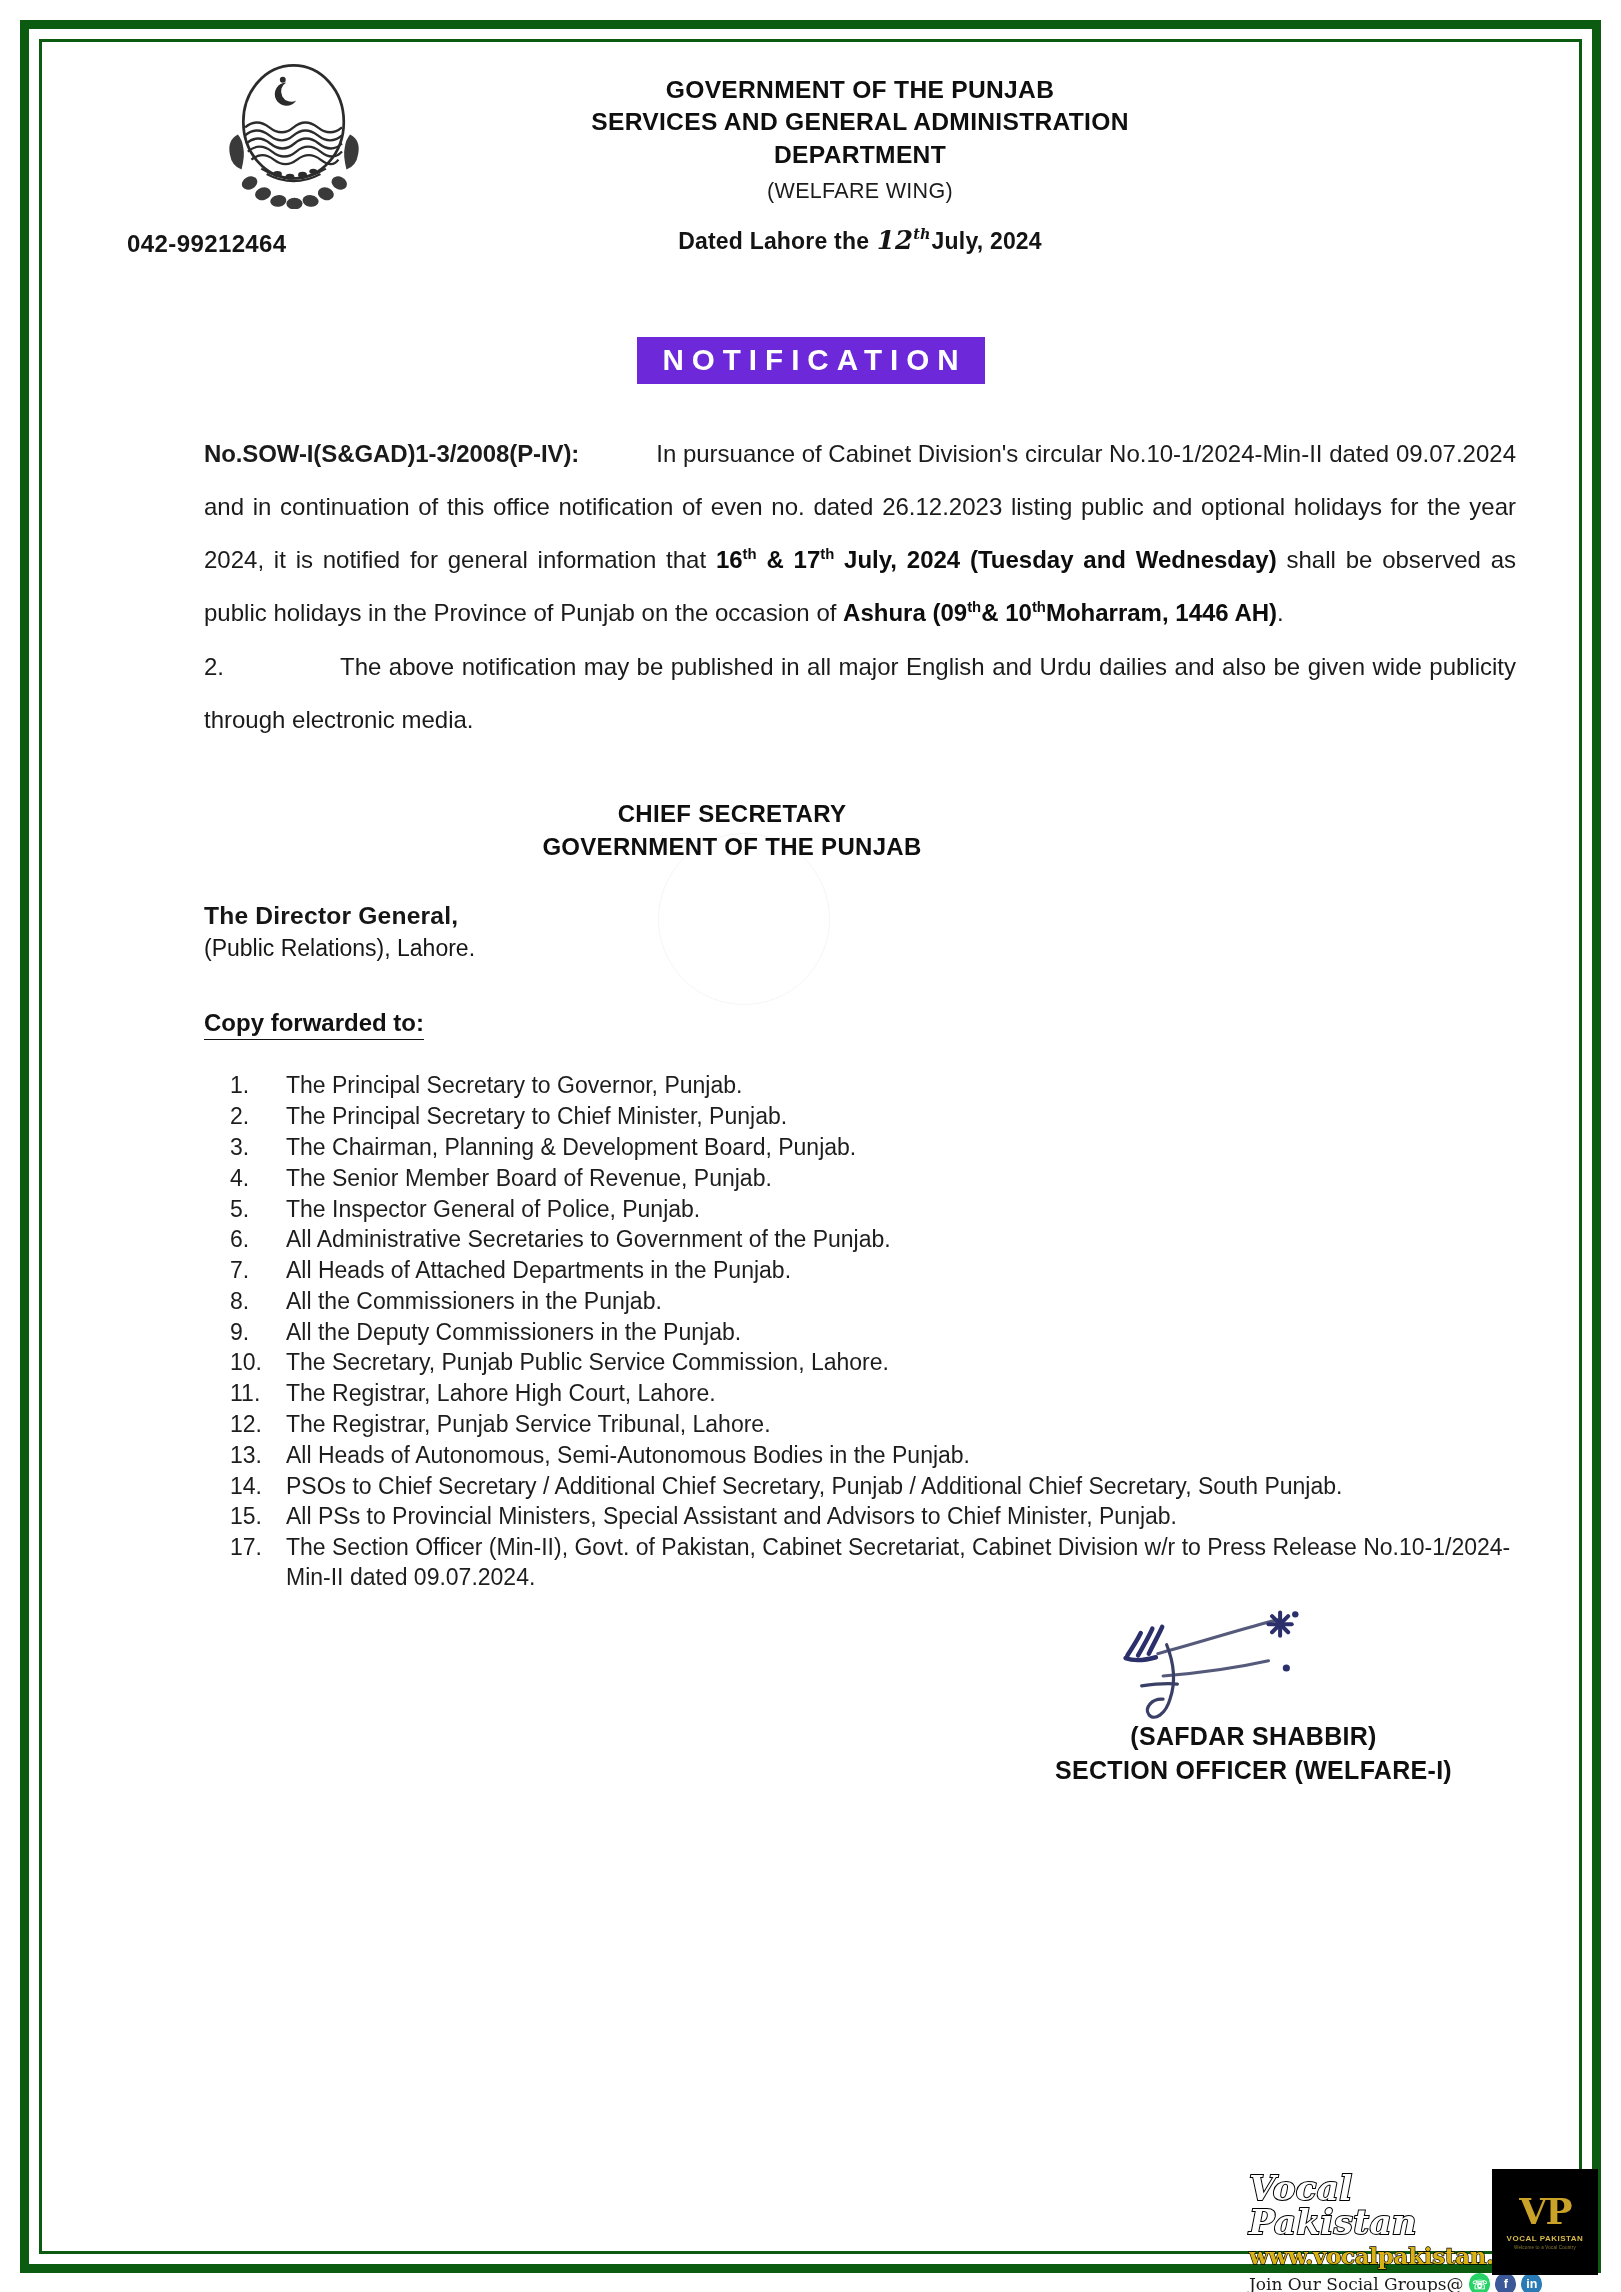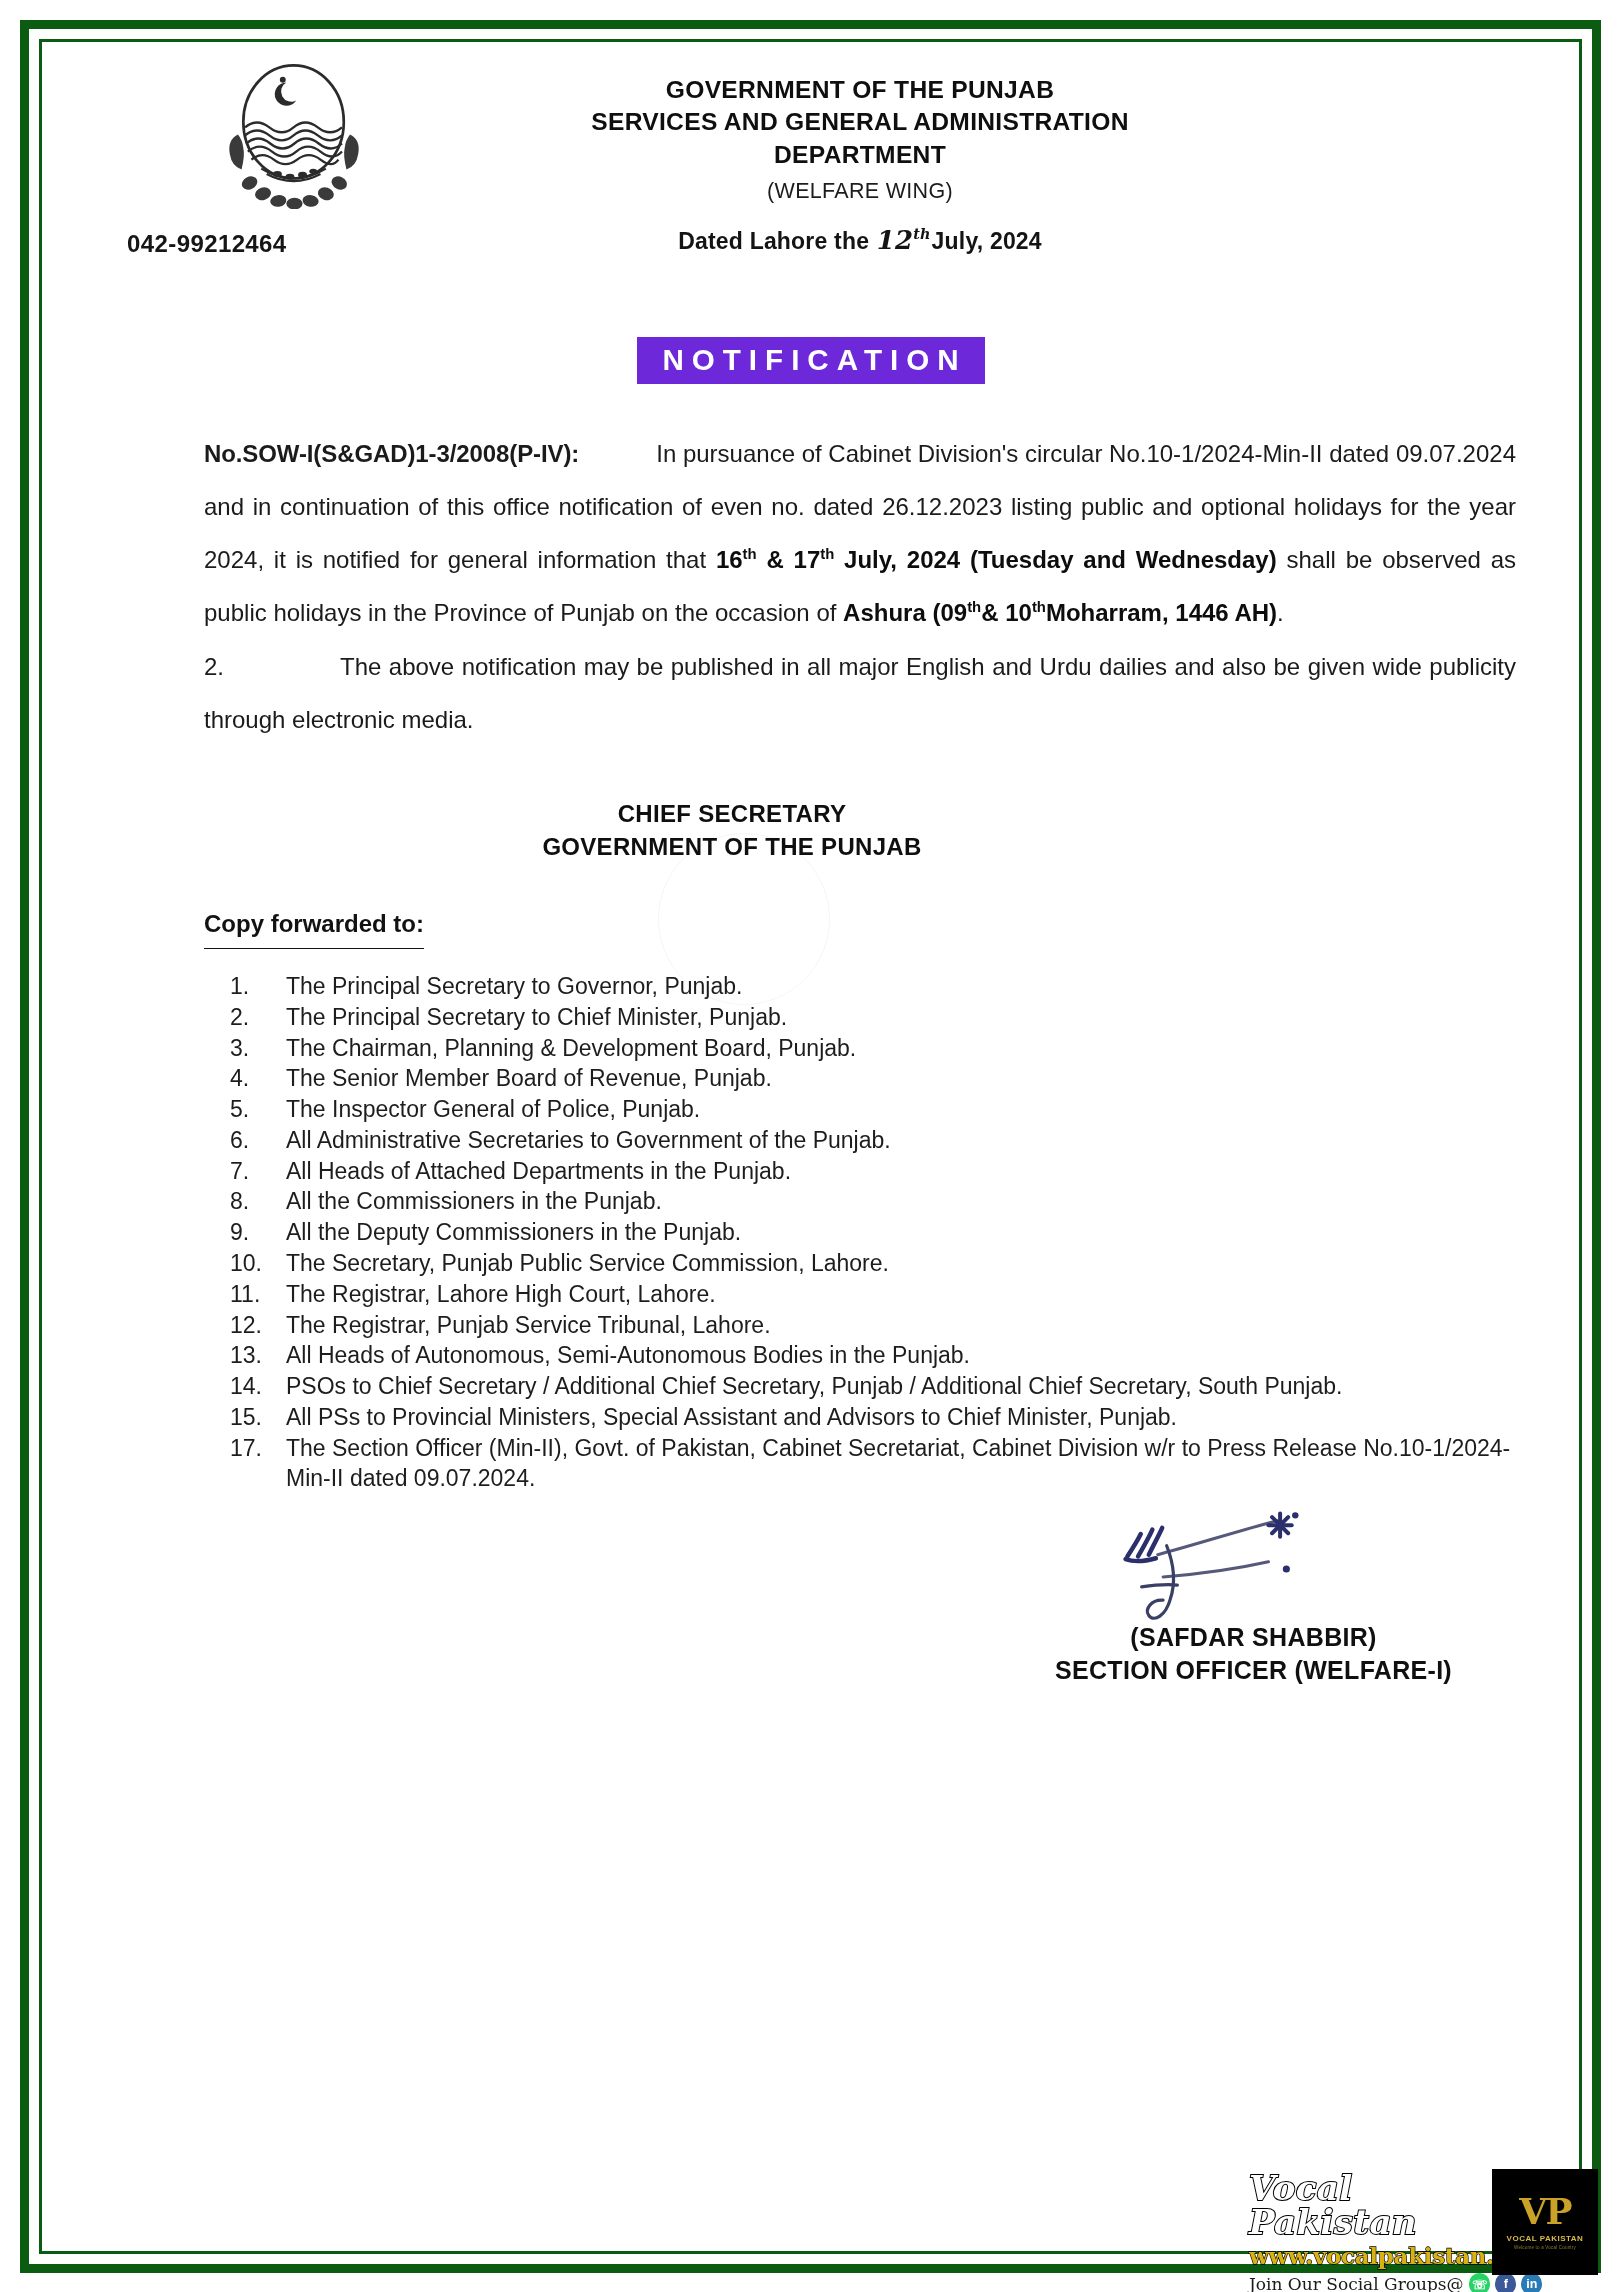--- a/index.html
+++ b/index.html
@@ -166,21 +166,21 @@
   
   .cf-title {
     margin-top: 47px;
     padding-left: 150px;
     font-size: 24px;
     font-weight: 700;
     color: #121212;
   }
   .cf-title span {
     border-bottom: 1.8px solid #121212;
-    padding-bottom: 11px;
+    padding-bottom: 3px;
   }
 
   .cf-list {
     margin-top: 34px;
     padding-left: 176px;
     padding-right: 52px;
   }
   .cf-item {
     display: flex;
     font-size: 23px;
@@ -411,20 +411,24 @@
       <p>
         <span>2.</span><span class="gap-md"></span><span>The above notification may be published in all major English and Urdu dailies and also be given wide publicity through electronic media.</span>
       </p>
     </div>
 
     <div class="cs-block">
       <div>CHIEF SECRETARY</div>
       <div>GOVERNMENT OF THE PUNJAB</div>
     </div>
 
+    <div class="addressee">
+      <div class="l1">The Director General,</div>
+      <div class="l2">(Public Relations), Lahore.</div>
+    </div>
 
     <div class="cf-title">
       <span>Copy forwarded to:</span>
     </div>
 
     <div class="cf-list">
       <div class="cf-item">
           <span class="cf-num">1.</span>
           <span class="cf-text">The Principal Secretary to Governor, Punjab.</span>
         </div>

